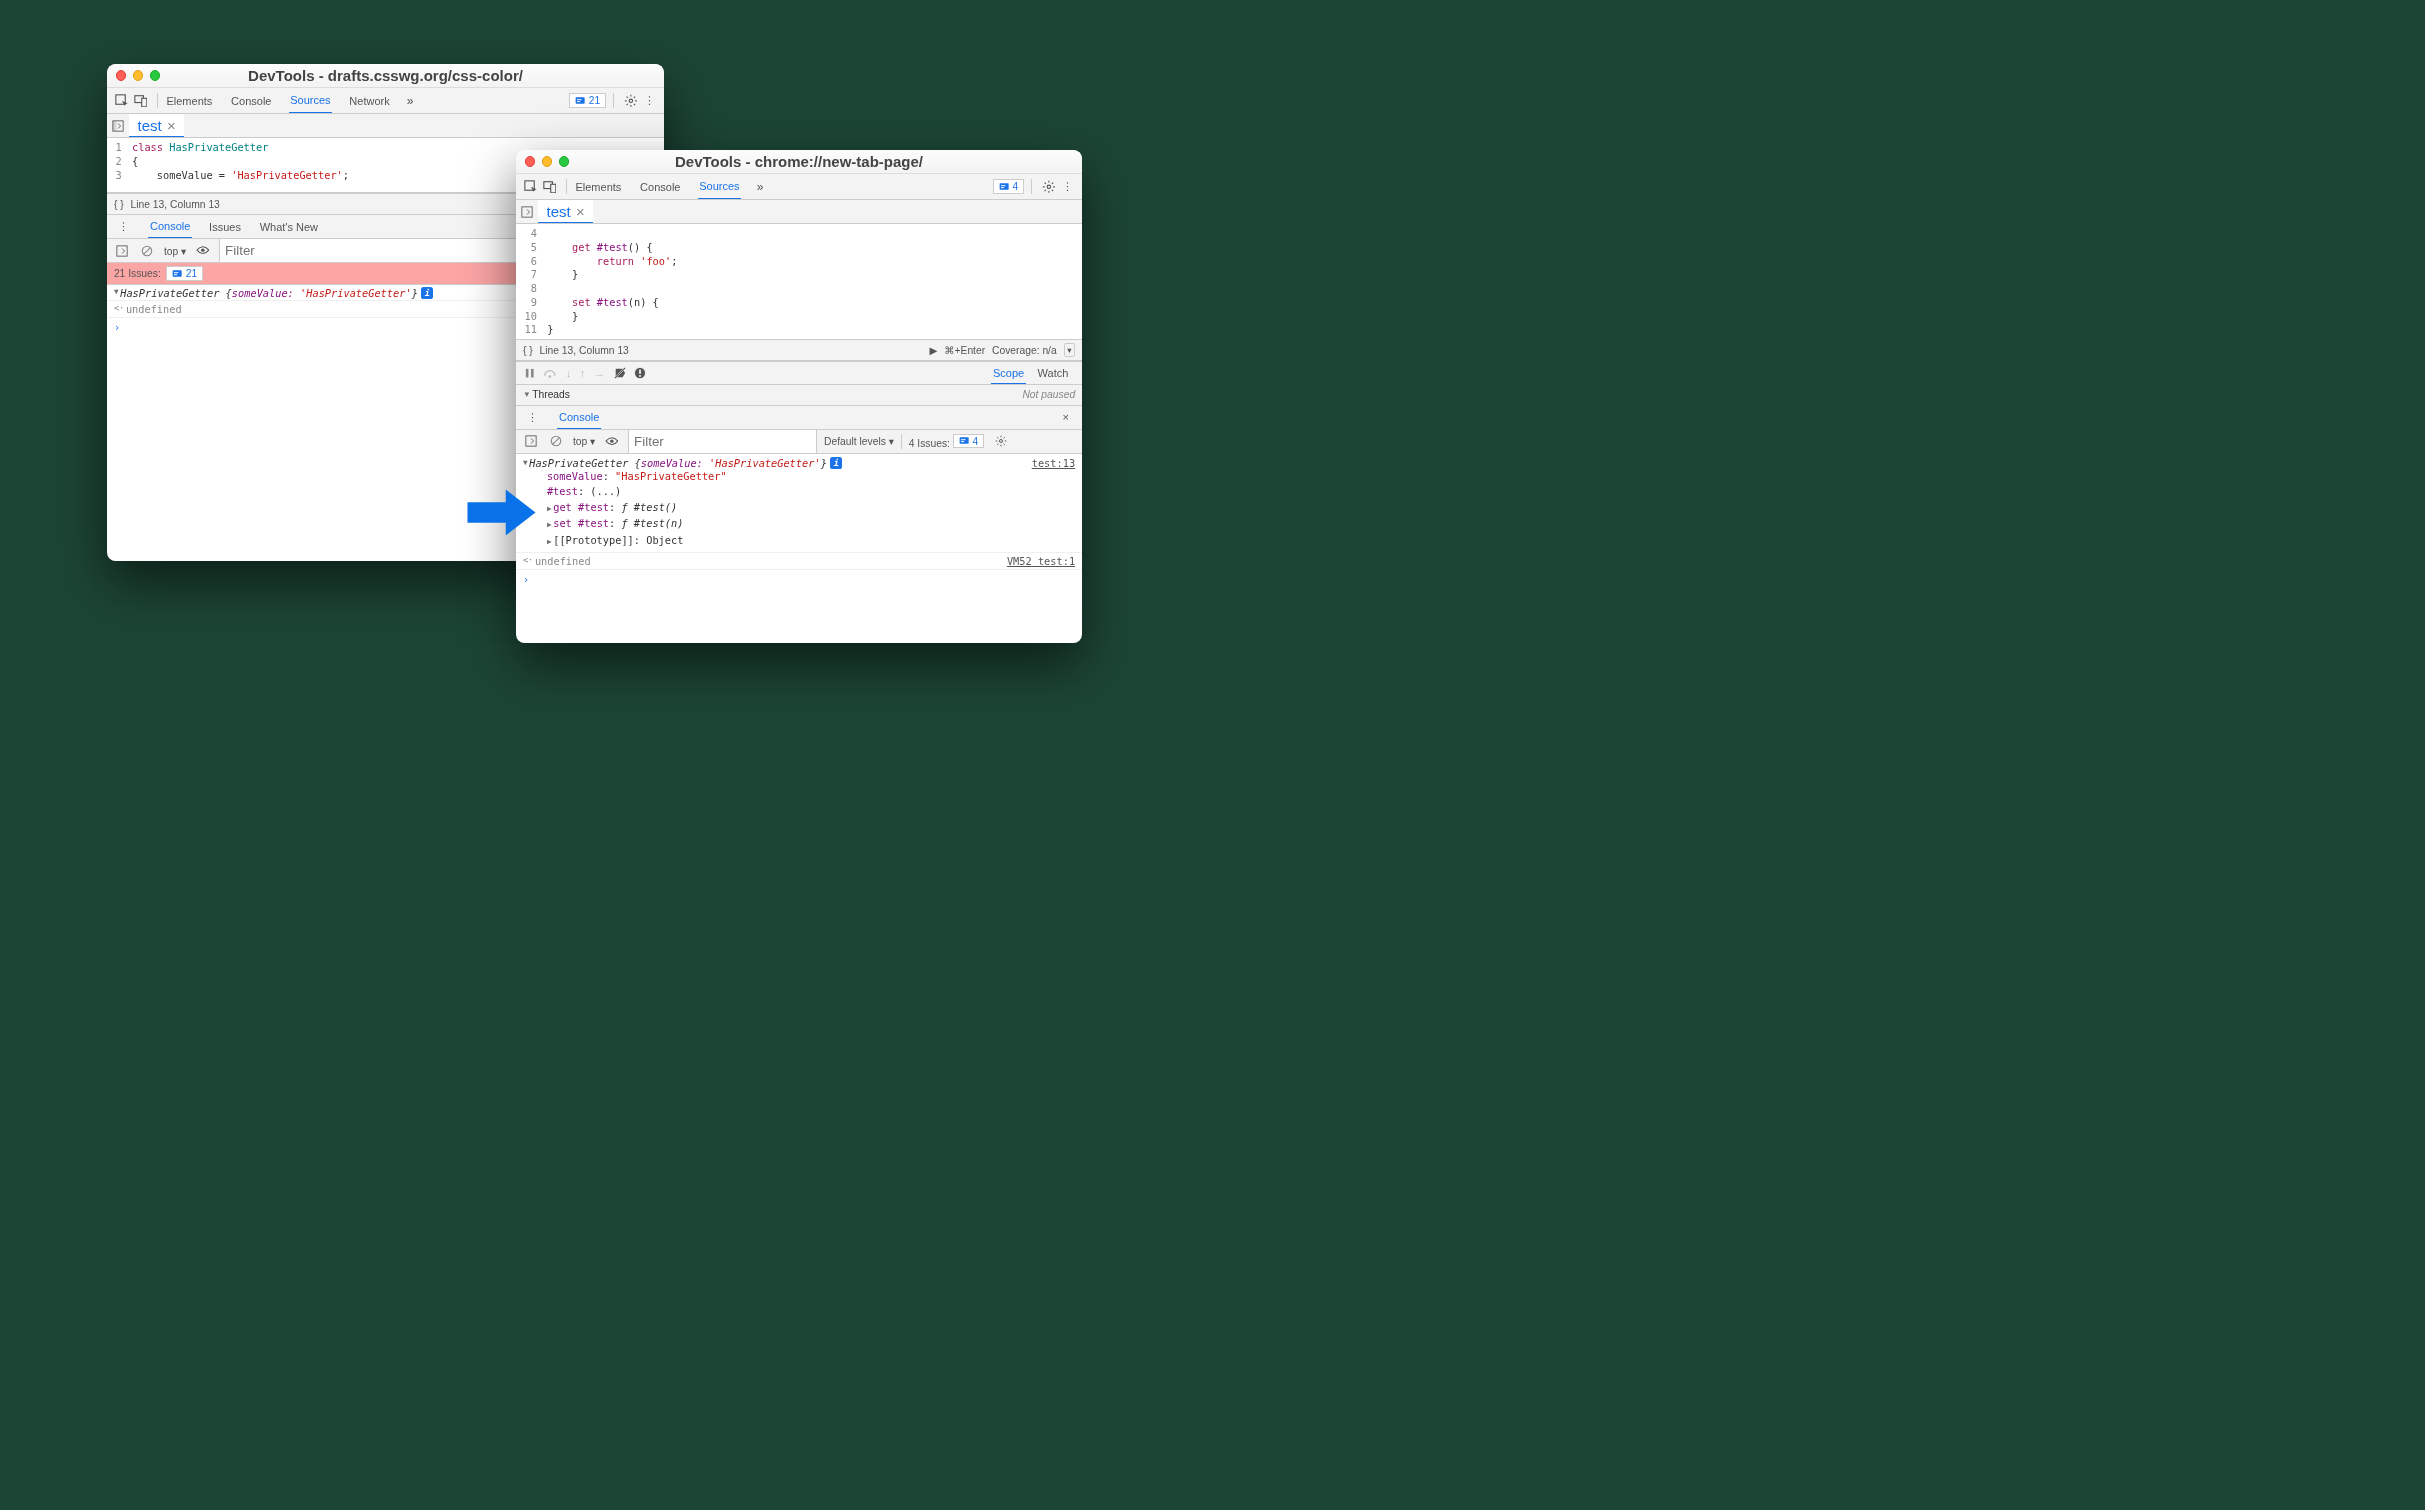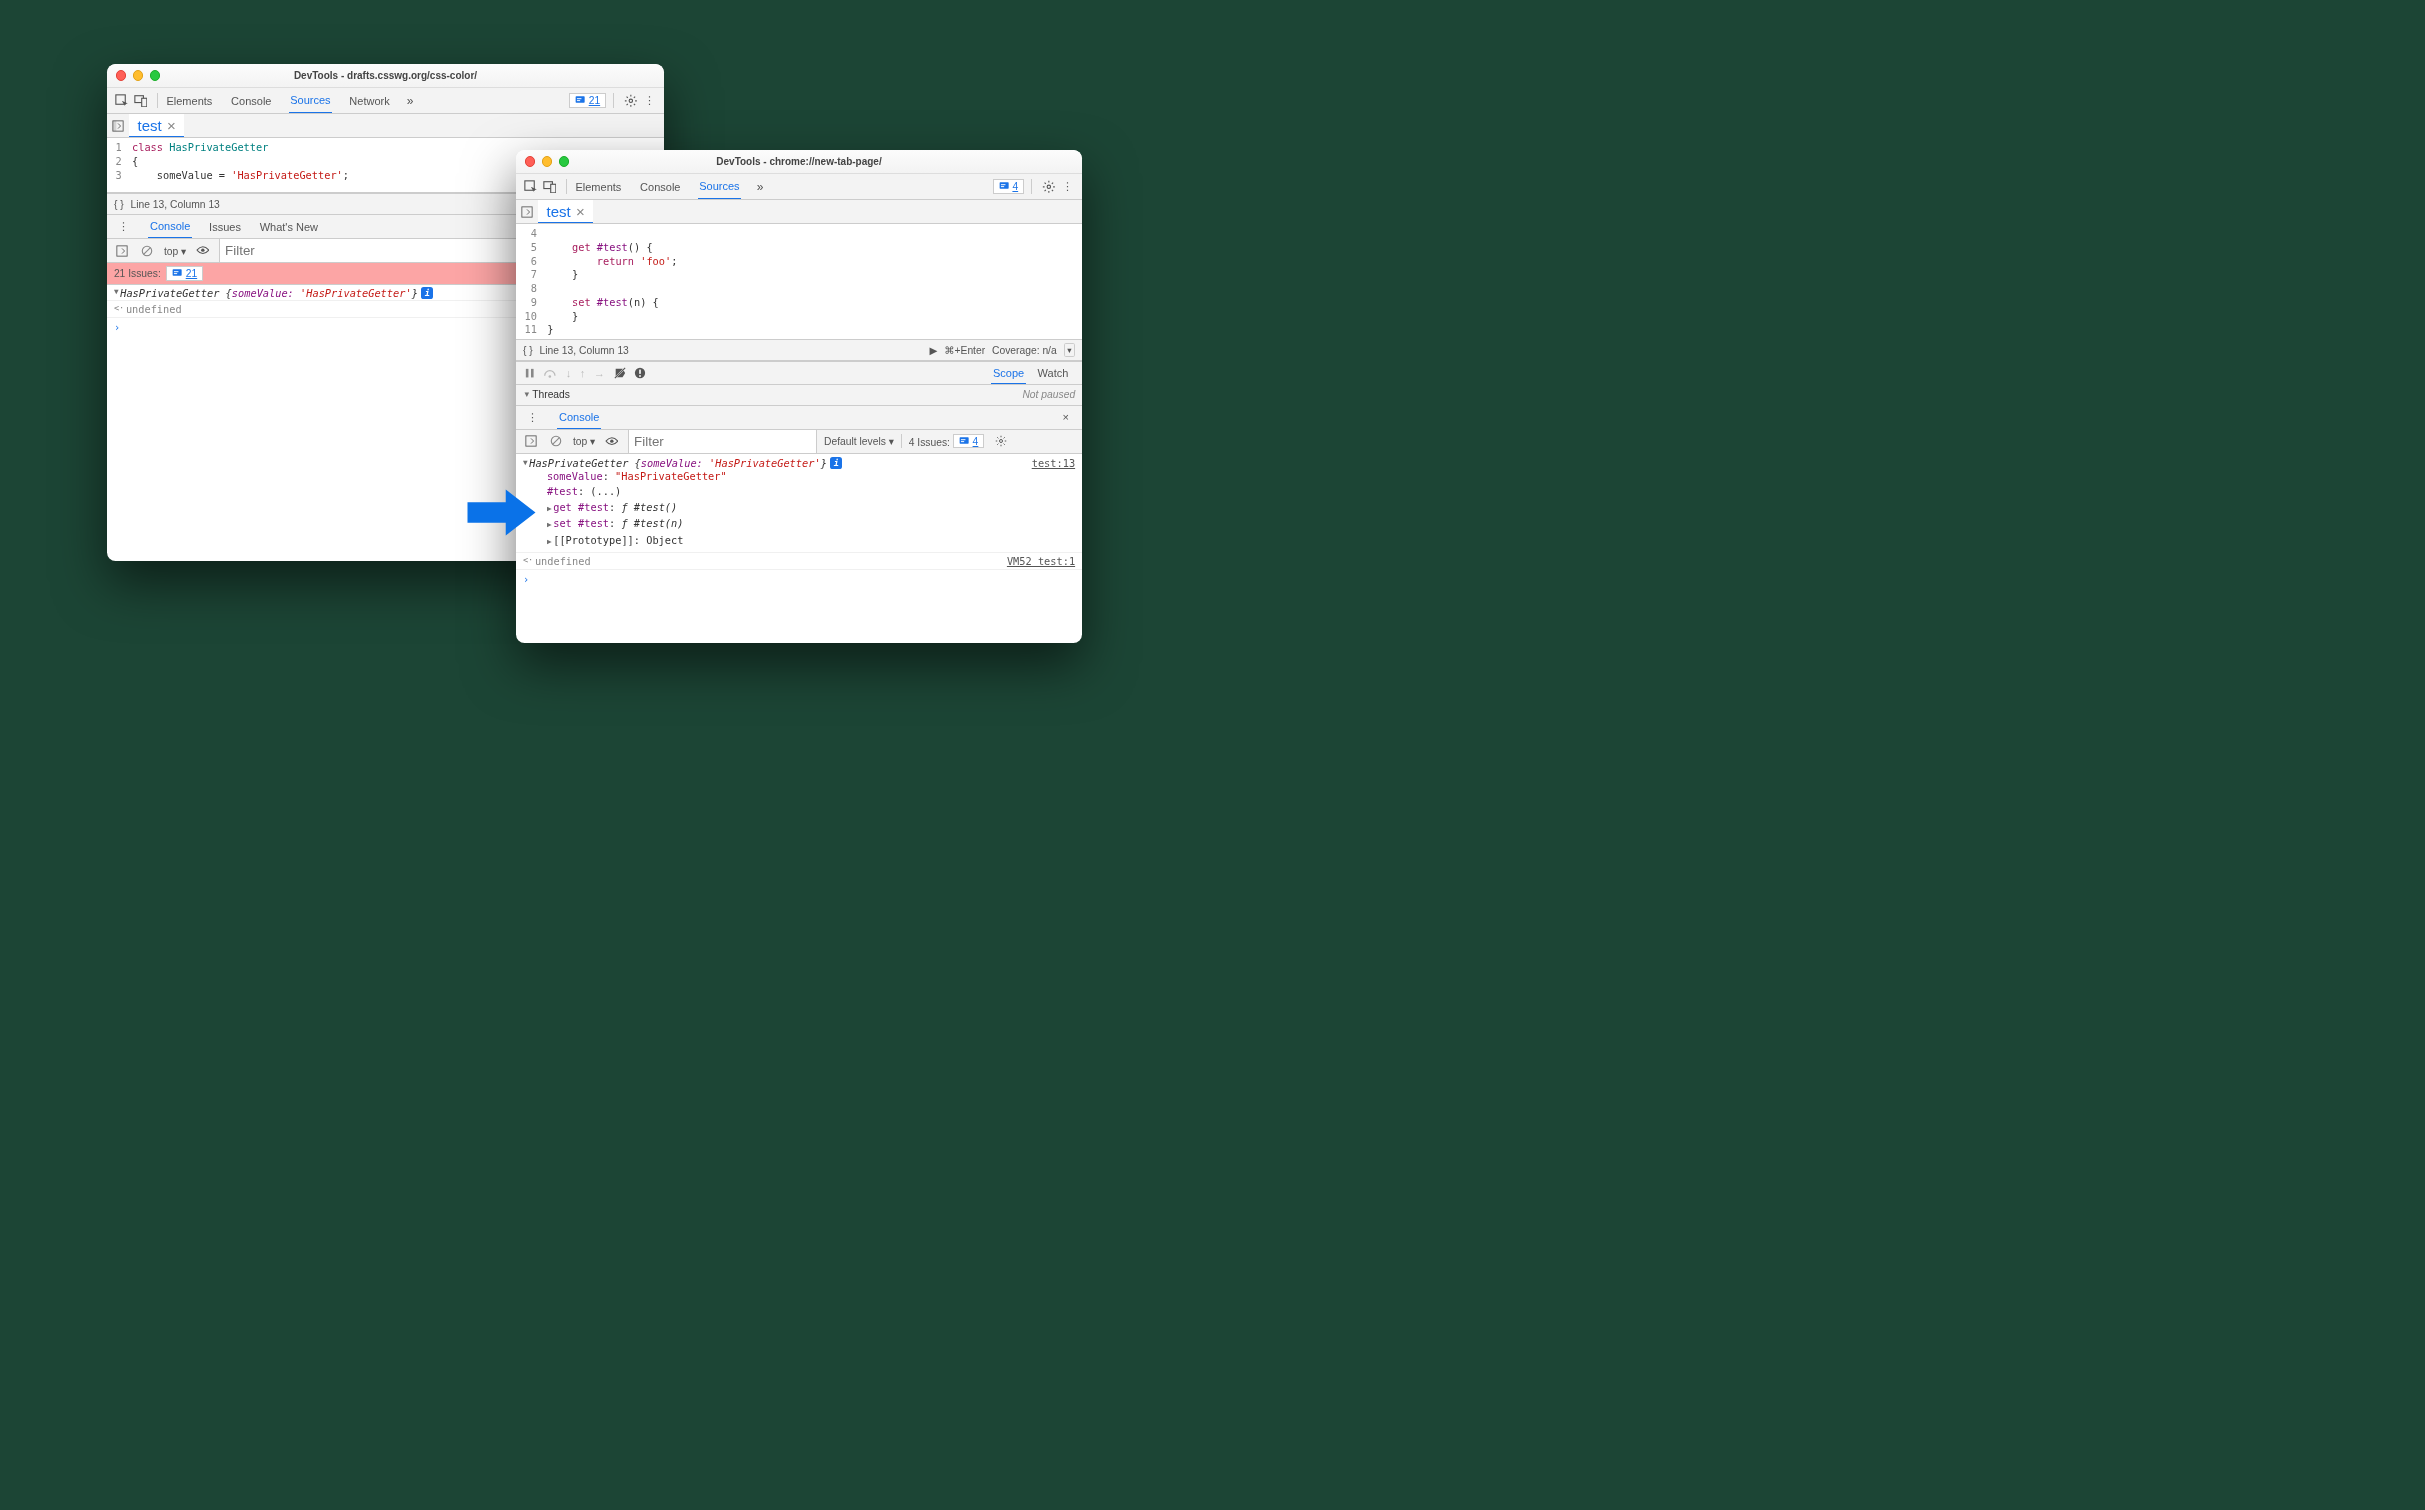--- a/index.html
+++ b/index.html
@@ -29,35 +29,35 @@
     align-items: center;
     padding: 0 8.6px;
     border-bottom: 0.9px solid #ddd;
     position: relative;
   }
   .traffic { display: flex; gap: 6.9px; }
   .dot { width: 10.3px; height: 10.3px; border-radius: 50%; }
   .dot.red { background:#ff5f57; border:0.9px solid #e24238;}
   .dot.yellow{ background:#ffbd2e; border:0.9px solid #e1a117;}
   .dot.green { background:#28c940; border:0.9px solid #1dad2b;}
-  .title { position:absolute; left:0; right:0; text-align:center; font-size:10px; color:#444; font-weight:600; pointer-events:none;}
+  .title { position:absolute; left:0; right:0; text-align:center; font-size:15px; color:#444; font-weight:600; pointer-events:none;}
   .toolbar {
     display:flex; align-items:center; height:26px;
     border-bottom:0.9px solid #ccc; background:#f3f3f3; padding:0 5.1px;
     color:#555;
   }
   .toolbar .sep { width:0.9px; height:15.4px; background:#ccc; margin:0 6.9px;}
   .tabs { display:flex; gap:15.4px; align-items:center; height:100%; }
   .tab { cursor:pointer; padding:0 1.7px; height:100%; display:flex; align-items:center; color:#555;}
   .tab.active { color:#1a73e8; border-bottom:1.7px solid #1a73e8; font-weight:400;}
   .spacer { flex:1; }
   .pill {
-    display:inline-flex; align-items:flex-start; gap:3.4px;
+    display:inline-flex; align-items:flex-end; gap:3.4px;
     border:0.9px solid #ccc; border-radius:0; padding:0.9px 5.1px;
-    background:#fff; color:#1a73e8; font-size:10.3px;text-decoration:underline;
+    background:#fff; color:#1a73e8; font-size:10.3px;
   }
   .iconbtn { width:19px; height:19px; display:inline-flex; align-items:center; justify-content:center; color:#555; cursor:pointer;}
   .filetabs {
     display:flex; align-items:center; height:24px; border-bottom:0.9px solid #ccc;
     background:#f3f3f3; font-size:15px;
   }
   .filetab { display:flex; align-items:center; gap:5.1px; padding:0 8.6px; height:100%; border-bottom:1.7px solid #1a73e8; background:#fff; color:#1a73e8;}
   .filetab .close { color:#888; cursor:pointer;}
   .code {
     font-family: Menlo, Consolas, monospace; font-size:10.3px;

